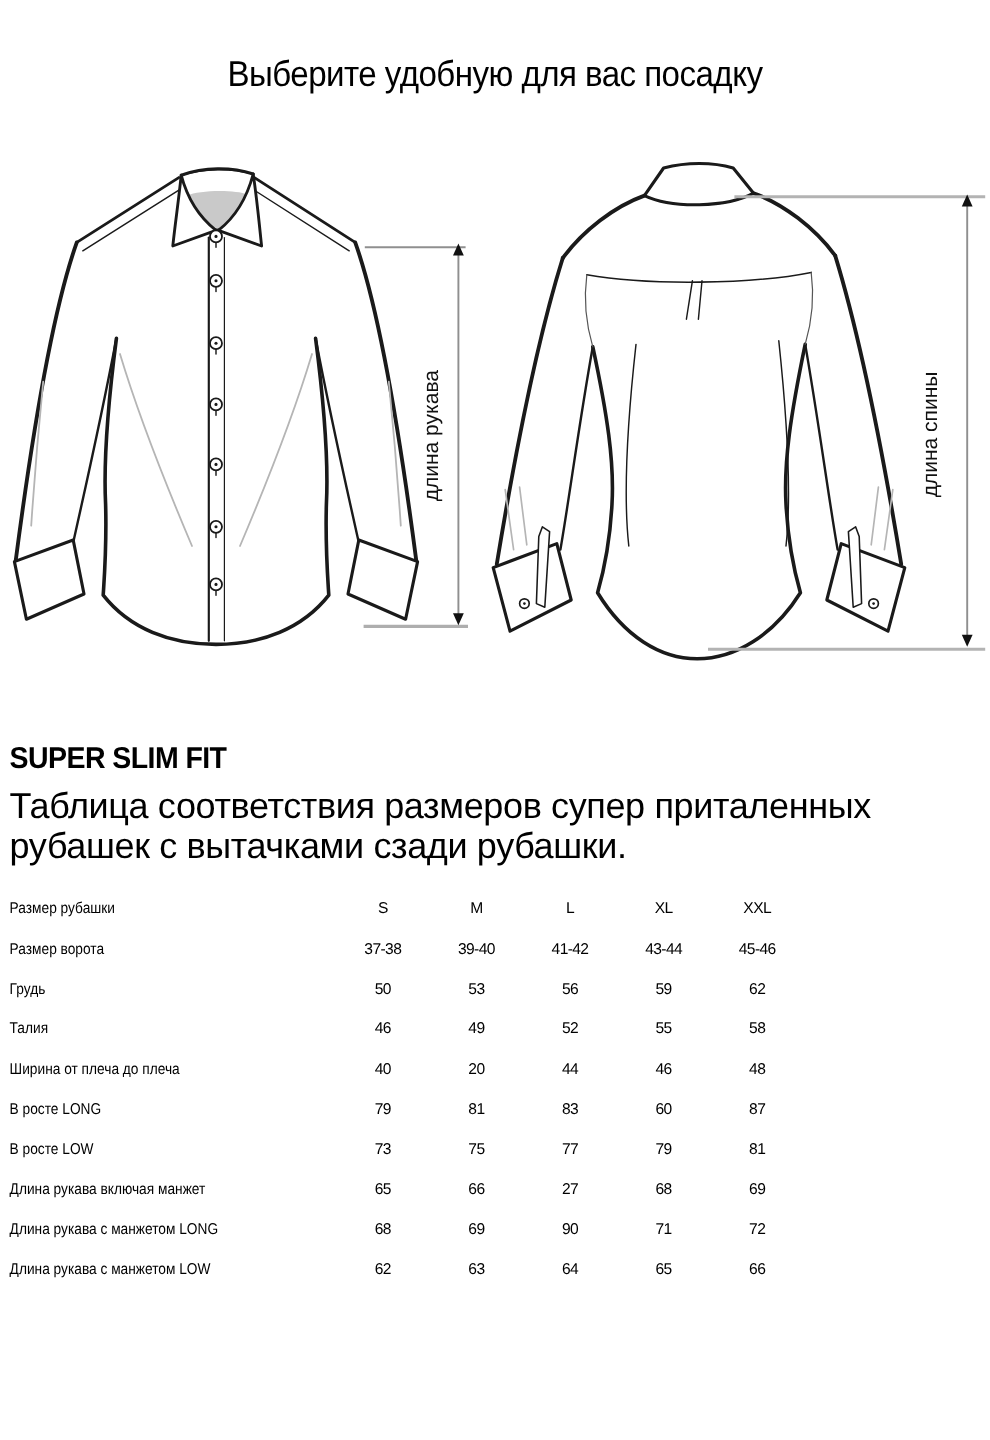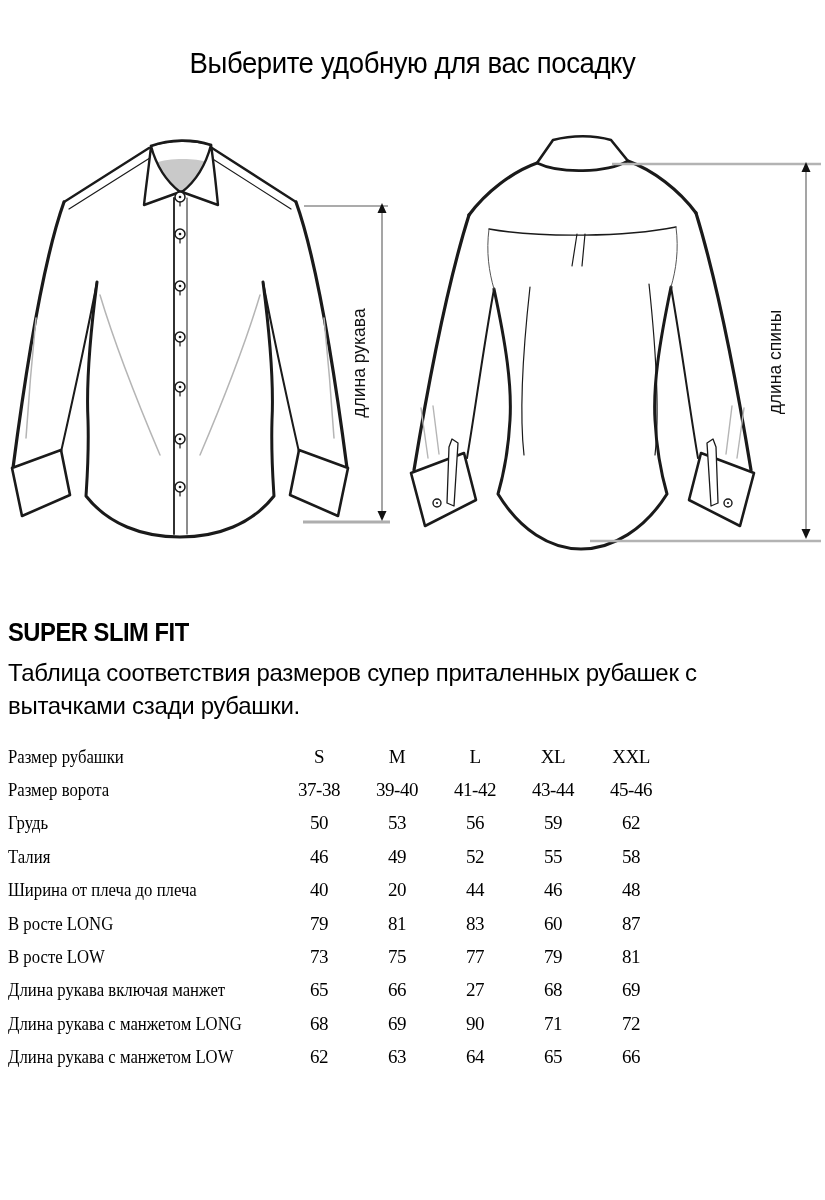--- a/index.html
+++ b/index.html
@@ -14,27 +14,27 @@
 
   .figure{position:absolute;top:0;left:0;width:825px;height:600px;}
 
   .heading{
     position:absolute;top:618px;left:8px;
     font-size:25px;font-weight:bold;letter-spacing:-0.5px;
     transform:scaleX(0.95);transform-origin:left;
   }
   .desc{
     position:absolute;top:656px;left:8px;width:808px;
-    font-size:24px;line-height:33px;letter-spacing:-0.3px;
+    font-size:30px;line-height:33px;letter-spacing:-0.3px;
   }
 
   .size-table{position:absolute;top:740px;left:8px;width:662px;}
   .t-row{
     display:grid;grid-template-columns:272px 78px 78px 78px 78px 78px;
-    height:33.4px;align-items:center;font-size:19px;font-family:Liberation Serif, serif;
+    height:33.4px;align-items:center;font-size:13px;
   }
   .t-label{
     text-align:left;white-space:nowrap;
     transform:scaleX(0.88);transform-origin:left;
   }
   .t-val{text-align:center;white-space:nowrap;letter-spacing:-0.5px;}
 
   svg text{font-family:"Liberation Sans", sans-serif;}
 </style>
 </head>

